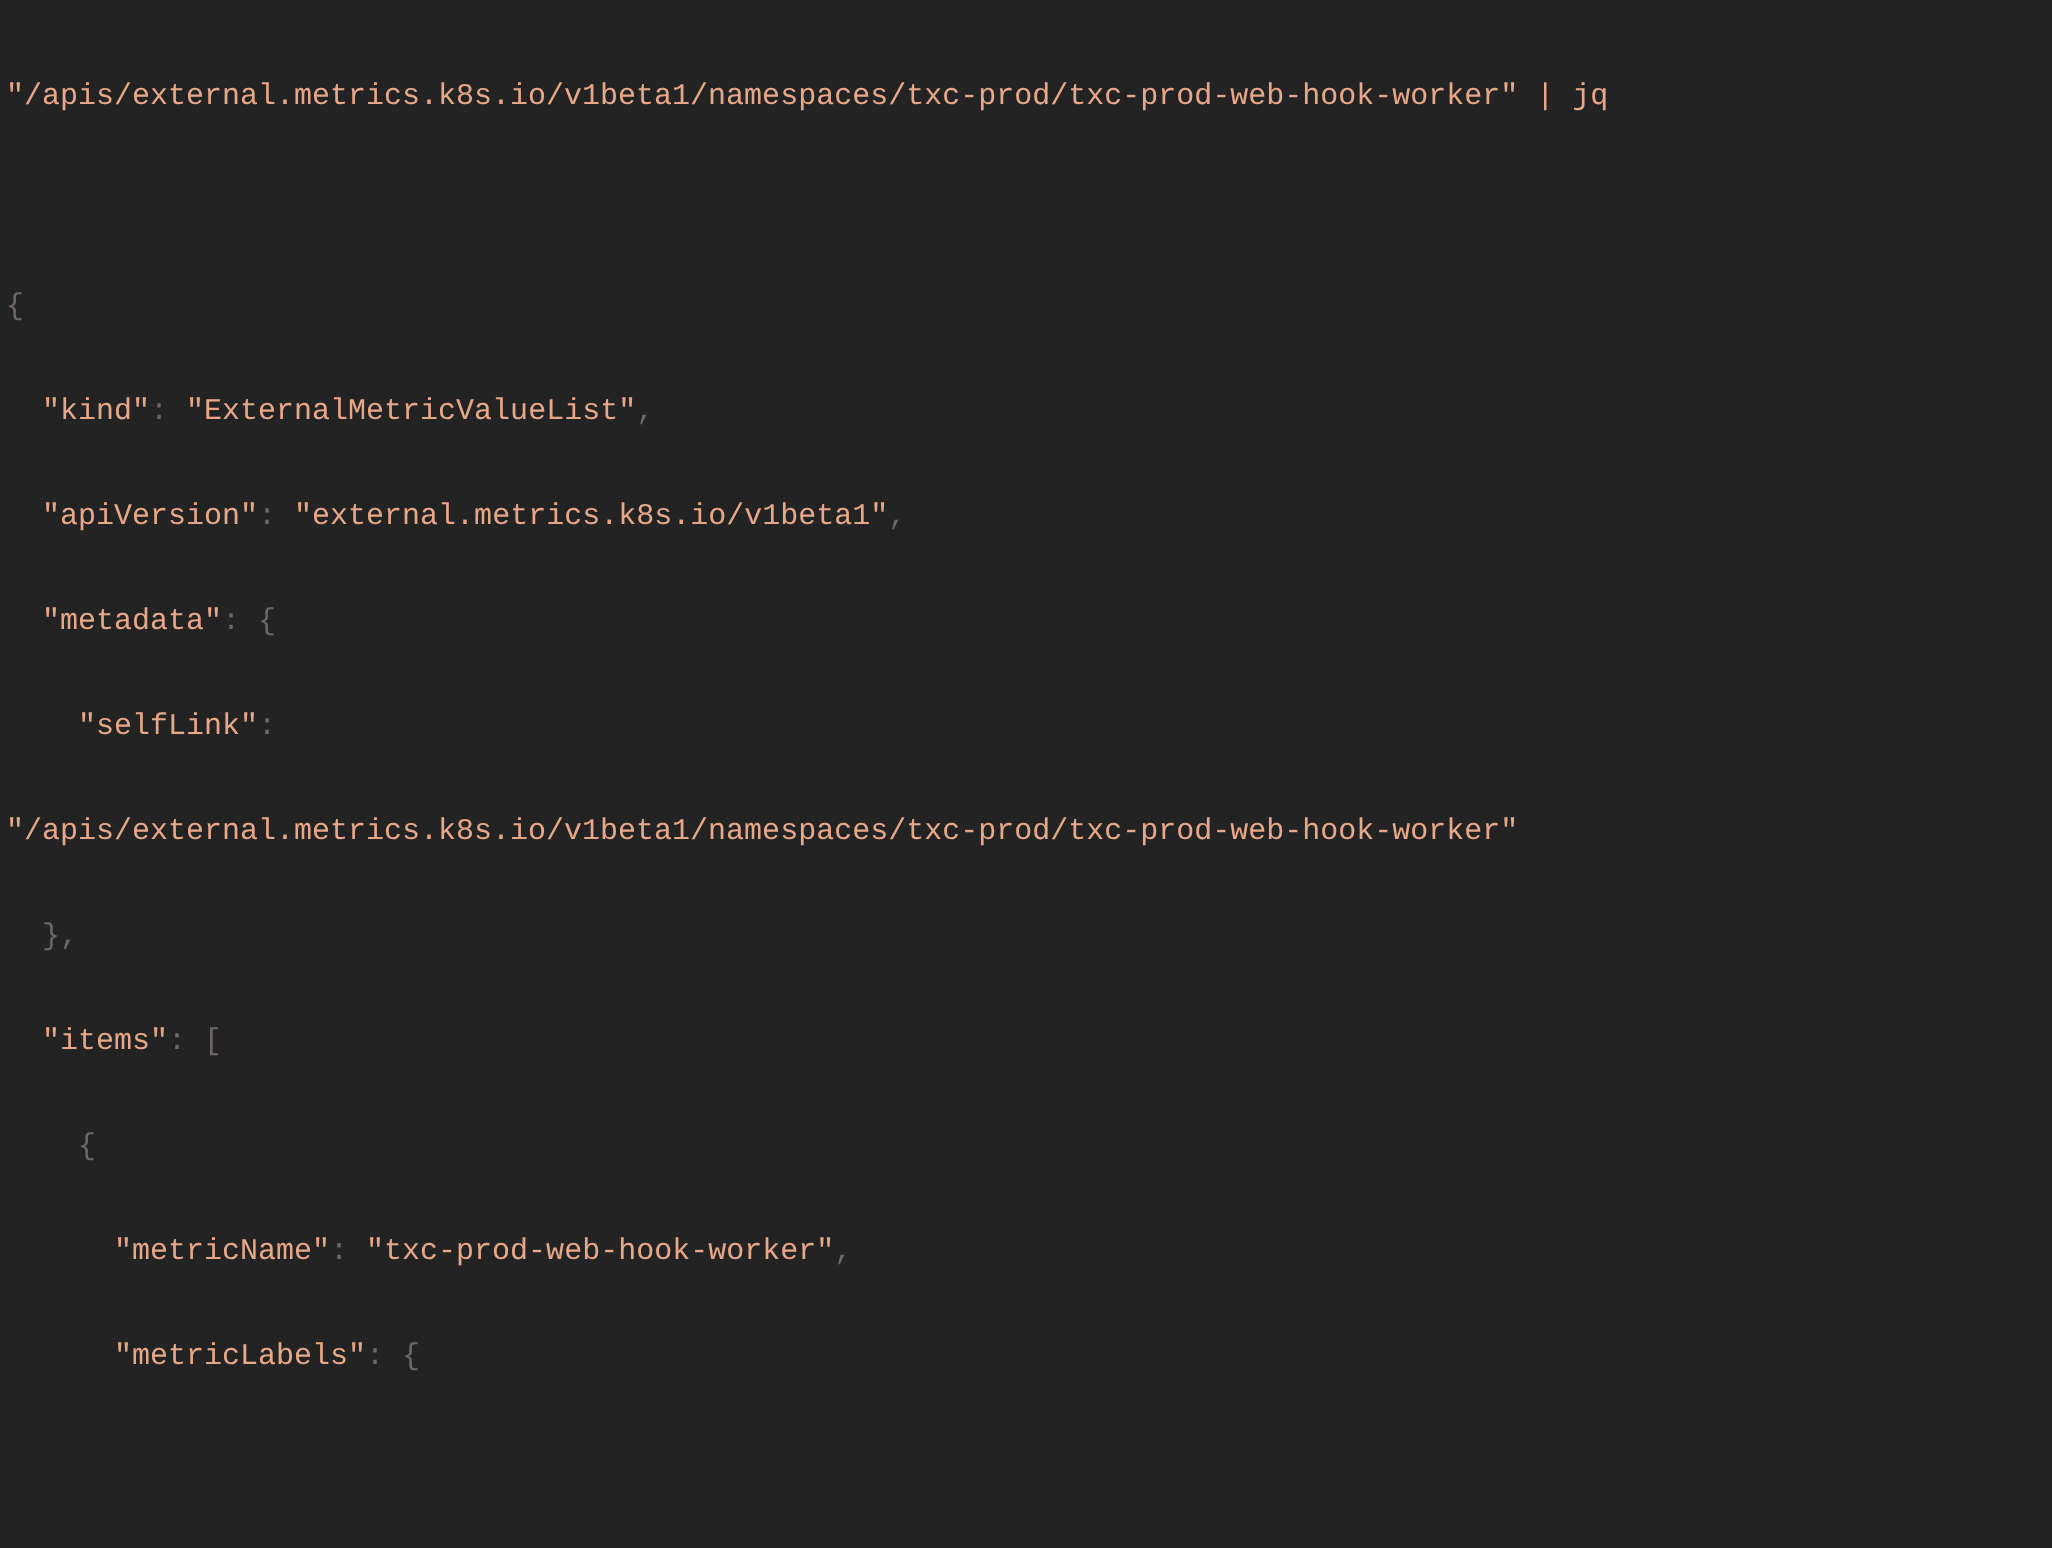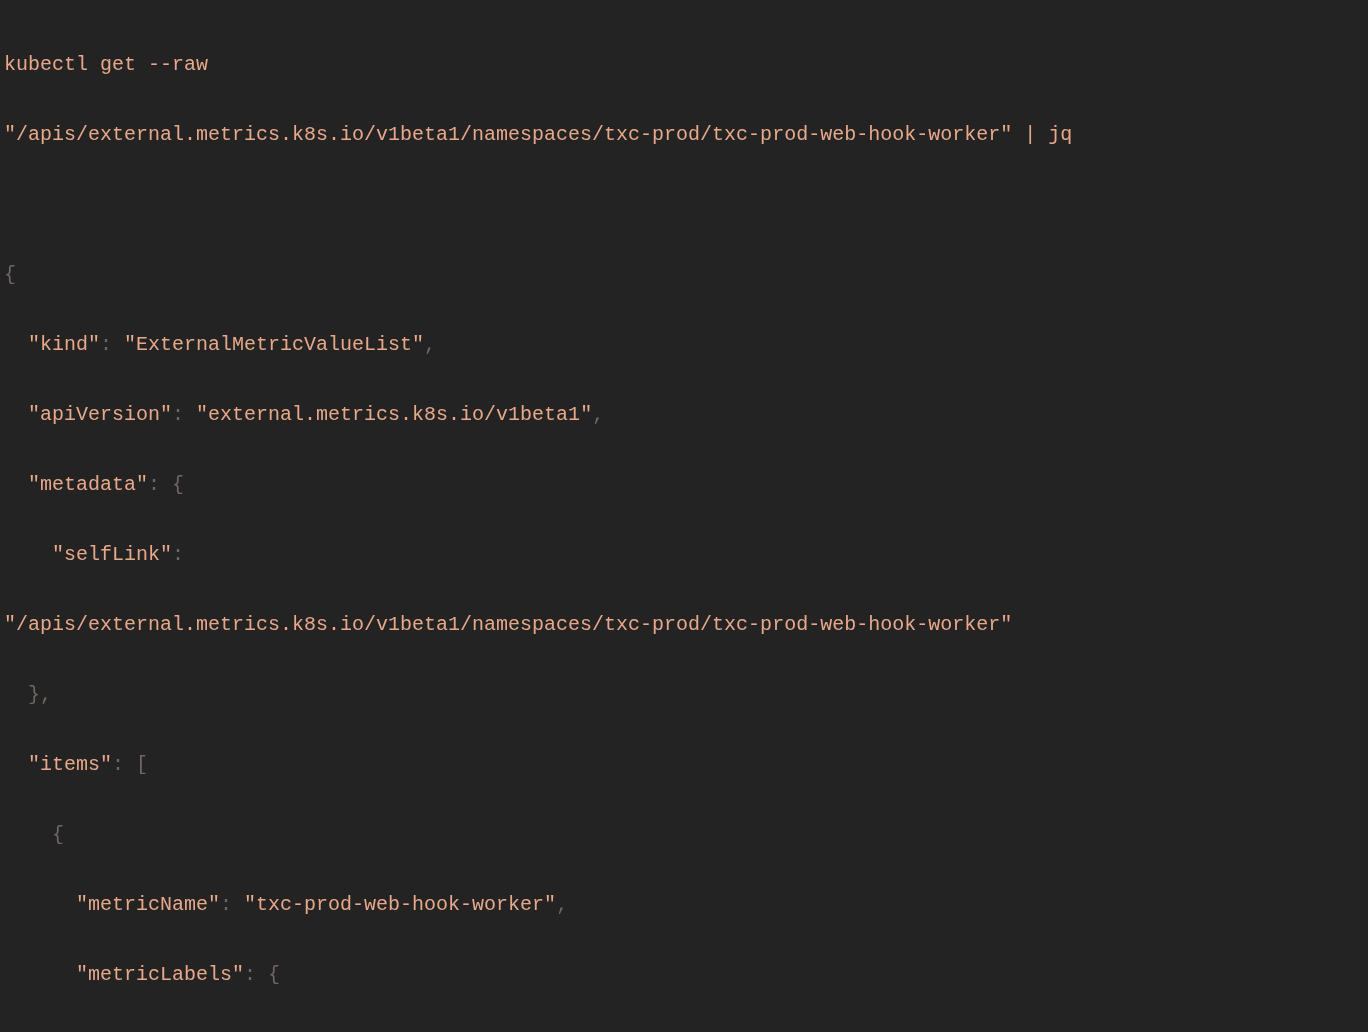--- a/index.html
+++ b/index.html
@@ -35,21 +35,20 @@
     color: #e7a88a;
   }
   .line {
     padding-left: 4px;
   }
 </style>
 </head>
 <body>
 
 <div class="terminal">
-<div class="line"><span class="cmd">kubectl get --raw</span></div>
 <div class="line"><span class="cmd">"/apis/external.metrics.k8s.io/v1beta1/namespaces/txc-prod/txc-prod-web-hook-worker" | jq</span></div>
 <div class="line"> </div>
 <div class="line"><span class="gray">{</span></div>
 <div class="line"><span class="gray">  </span><span class="key">"kind"</span><span class="gray">: </span><span class="str">"ExternalMetricValueList"</span><span class="gray">,</span></div>
 <div class="line"><span class="gray">  </span><span class="key">"apiVersion"</span><span class="gray">: </span><span class="str">"external.metrics.k8s.io/v1beta1"</span><span class="gray">,</span></div>
 <div class="line"><span class="gray">  </span><span class="key">"metadata"</span><span class="gray">: {</span></div>
 <div class="line"><span class="gray">    </span><span class="key">"selfLink"</span><span class="gray">:</span></div>
 <div class="line"><span class="str">"/apis/external.metrics.k8s.io/v1beta1/namespaces/txc-prod/txc-prod-web-hook-worker"</span></div>
 <div class="line"><span class="gray">  },</span></div>
 <div class="line"><span class="gray">  </span><span class="key">"items"</span><span class="gray">: [</span></div>

